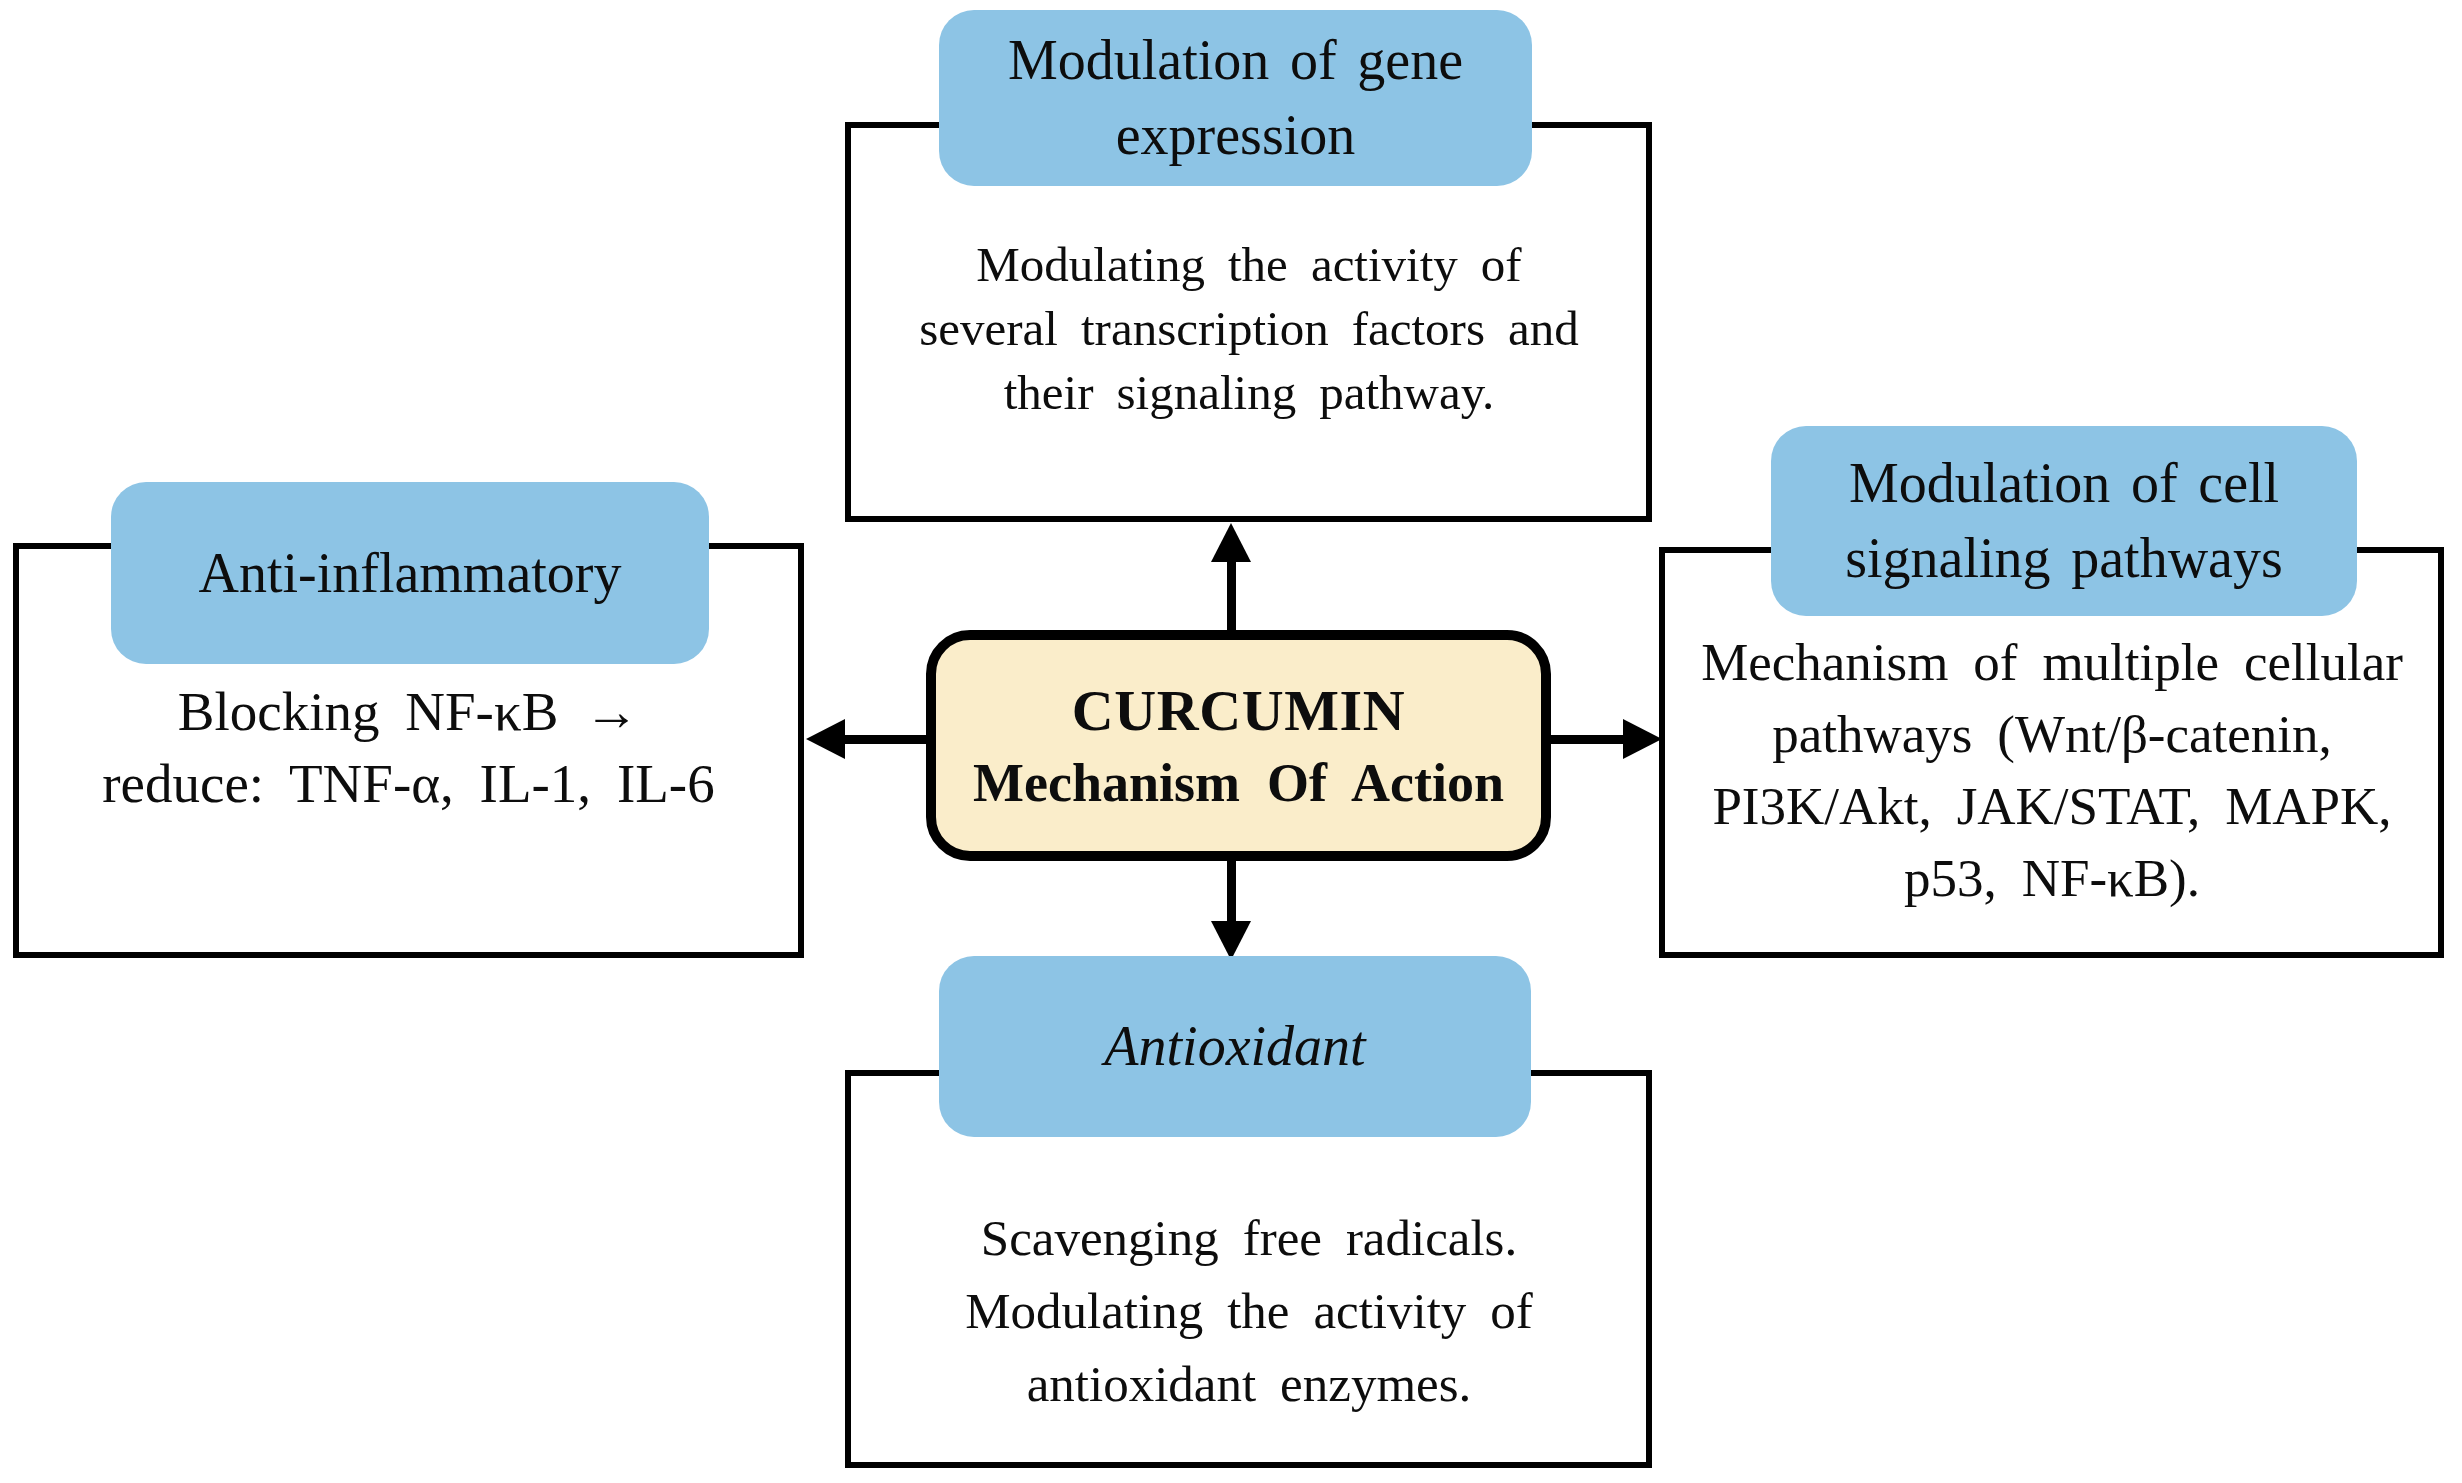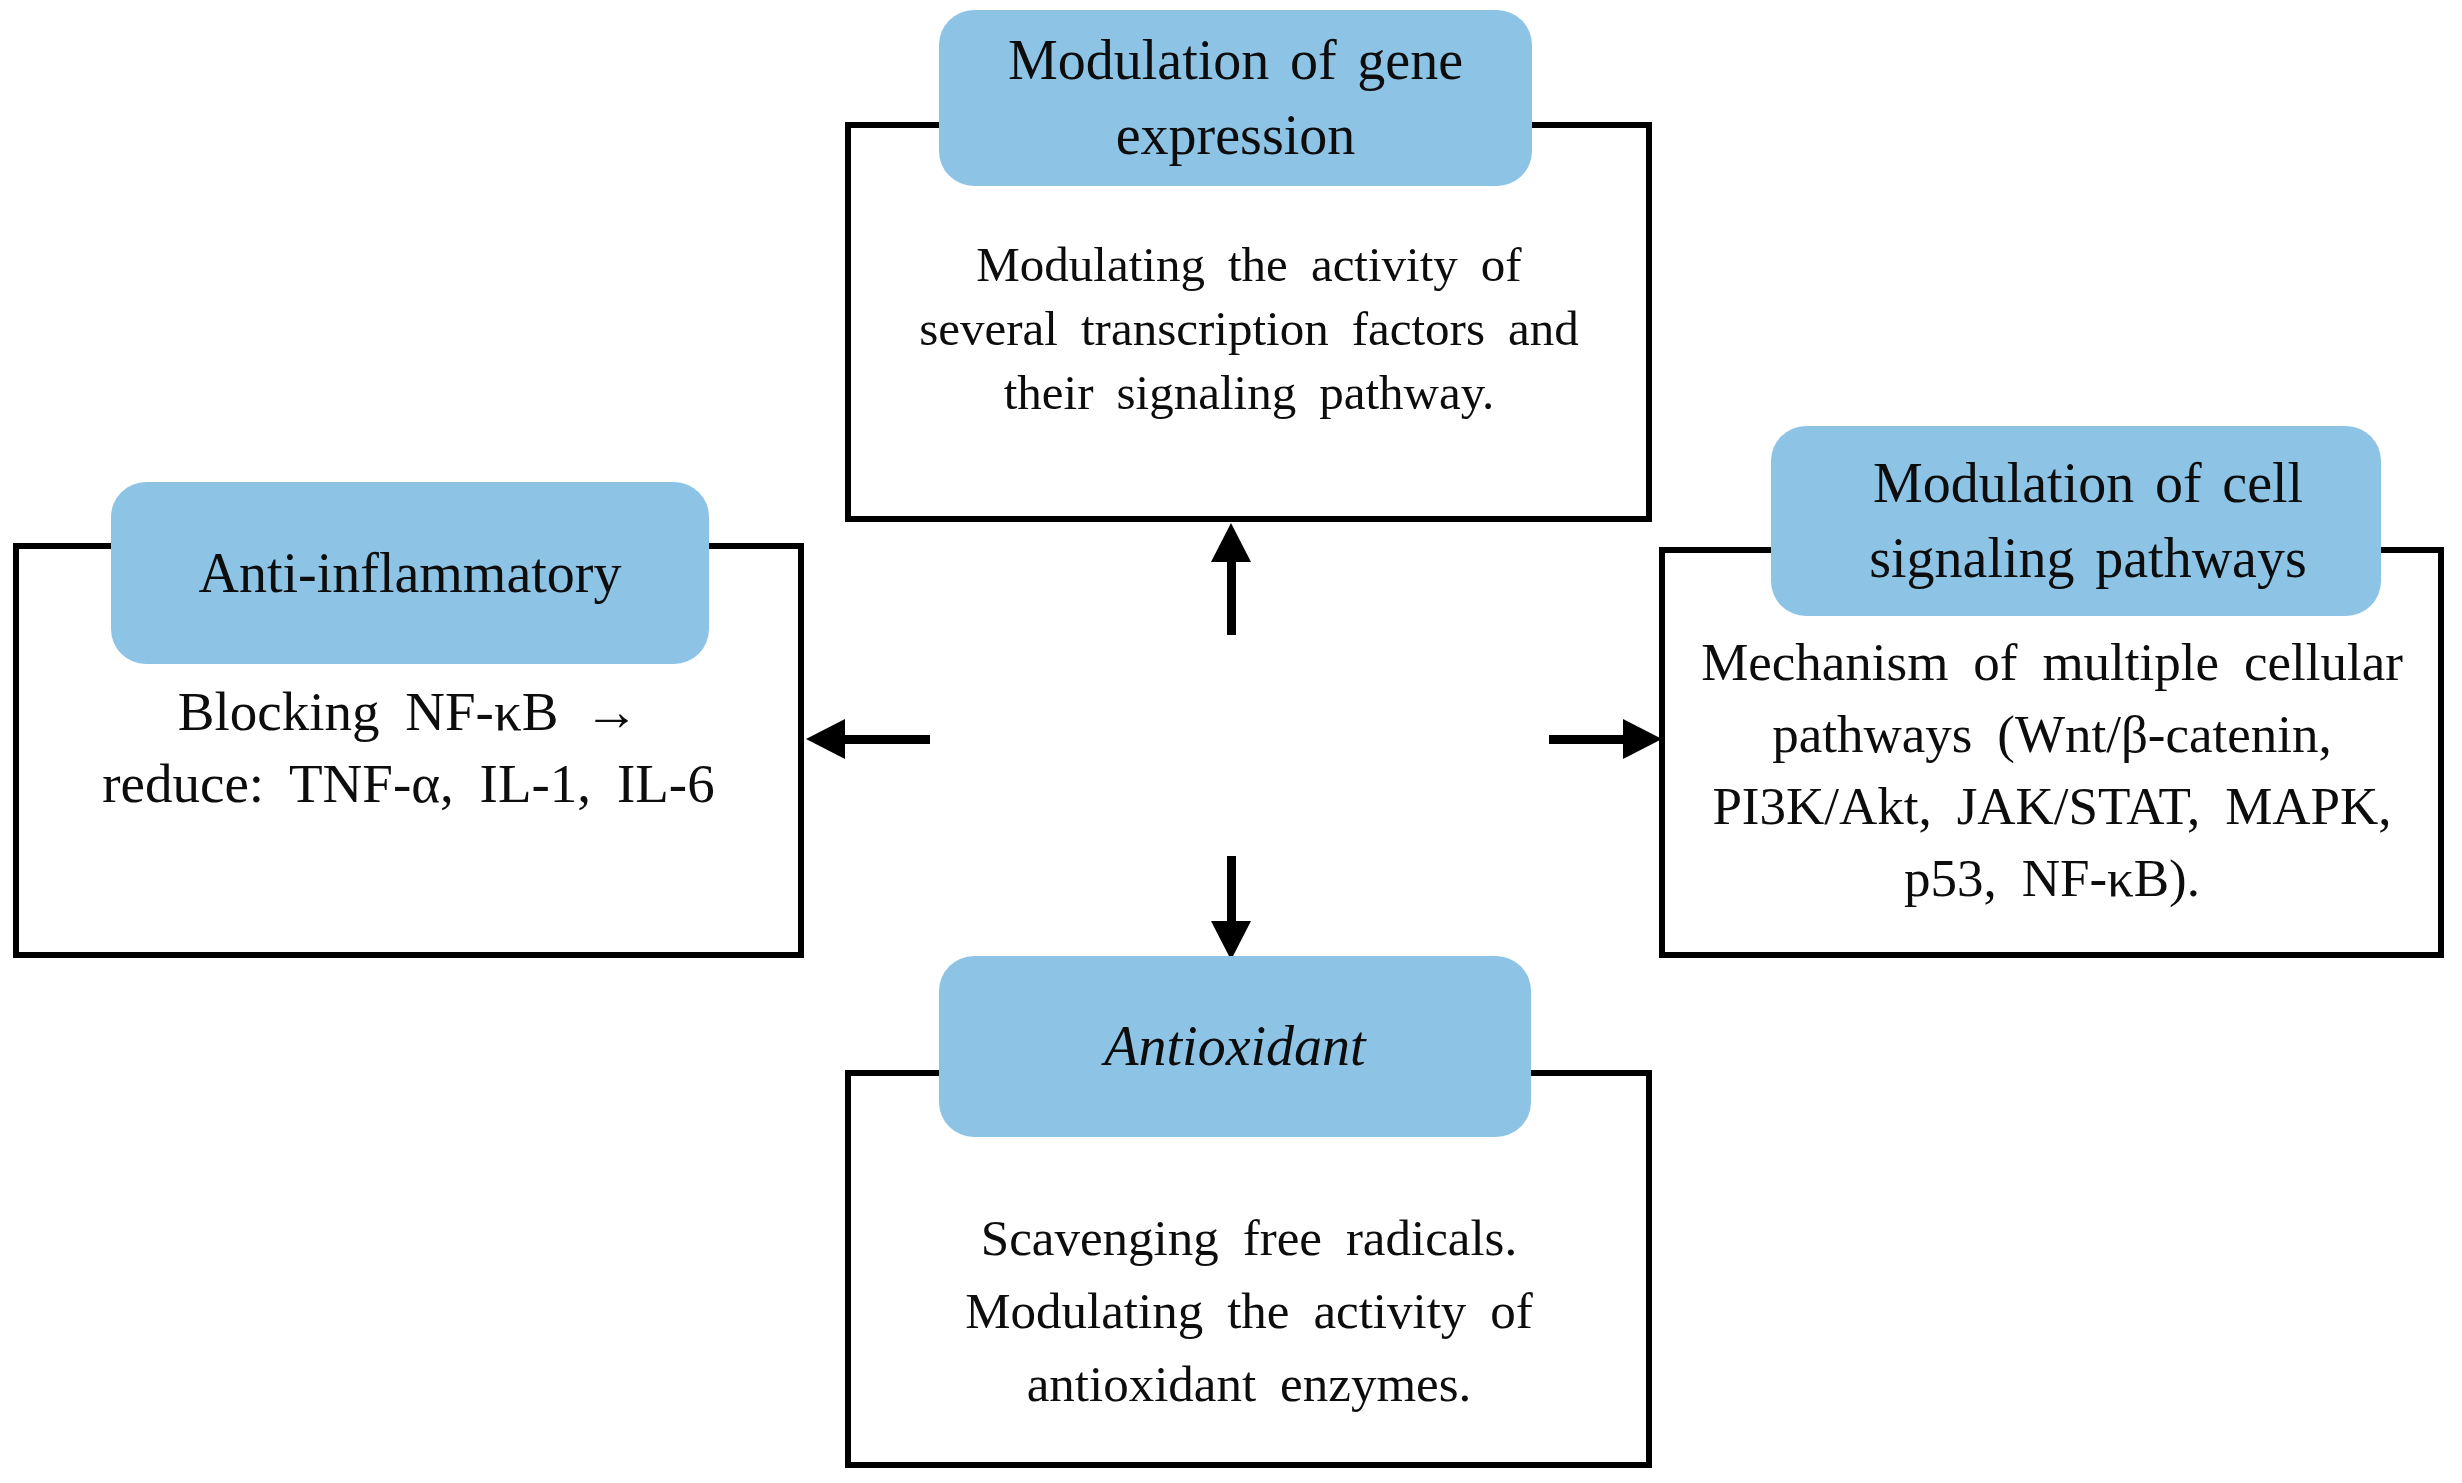--- a/index.html
+++ b/index.html
@@ -70,21 +70,21 @@
   
   .top-box    { left: 845px; top: 122px;  width: 795px; height: 388px; }
   .top-header { left: 939px; top: 10px;   width: 593px;  height: 176px; }
   .top-body   { left: 858px; top: 233px;  width: 782px; font-size: 49px; line-height: 64px; }
   
   .left-box    { left: 12.7px;  top: 543px;  width: 779px; height: 403px; }
   .left-header { left: 111px; top: 434px;  width: 598px;  height: 182px; margin-top: 48px; }
   .left-body   { left: 19px;  top: 676px; width: 779px; font-size: 55px; line-height: 72px; }
   
   .right-box    { left: 1659px; top: 547px; width: 773px; height: 399px; }
-  .right-header { left: 1771px; top: 426px; width: 586px;  height: 190px; padding-left: 24px; }
+  .right-header { left: 1771px; top: 426px; width: 586px;  height: 190px; }
   .right-body   { left: 1672px; top: 626px; width: 760px; font-size: 53px; line-height: 72px; }
   
   .bottom-box    { left: 845px; top: 1070px; width: 795px; height: 386px; }
   .bottom-header { left: 939px; top: 956px; width: 592px;  height: 181px; font-style: italic; }
   .bottom-body   { left: 858px; top: 1202px; width: 782px; font-size: 51px; line-height: 73px; text-align: center; }
   
   .center-pos { left: 926px; top: 630px; width: 605px; height: 211px; }
 
   
   .up-shaft    { left: 1227px; top: 555px;  width: 8.9px;  height: 80px; }
@@ -120,20 +120,24 @@
 pathways (Wnt/β-catenin,
 PI3K/Akt, JAK/STAT, MAPK,
 p53, NF-κB).</div>
 
   <div class="abs white-box bottom-box"></div>
   <div class="abs node-header bottom-header">Antioxidant</div>
   <div class="abs node-body bottom-body">Scavenging free radicals.
 Modulating the activity of
 antioxidant enzymes.</div>
 
+  <div class="abs center-box center-pos">
+    <div class="center-line1">CURCUMIN</div>
+    <div class="center-line2">Mechanism Of Action</div>
+  </div>
 
   <div>
     <div class="abs shaft up-shaft"></div>
     <div class="abs head head-up up-head"></div>
   </div>
   <div>
     <div class="abs shaft down-shaft"></div>
     <div class="abs head head-down down-head"></div>
   </div>
   <div>

